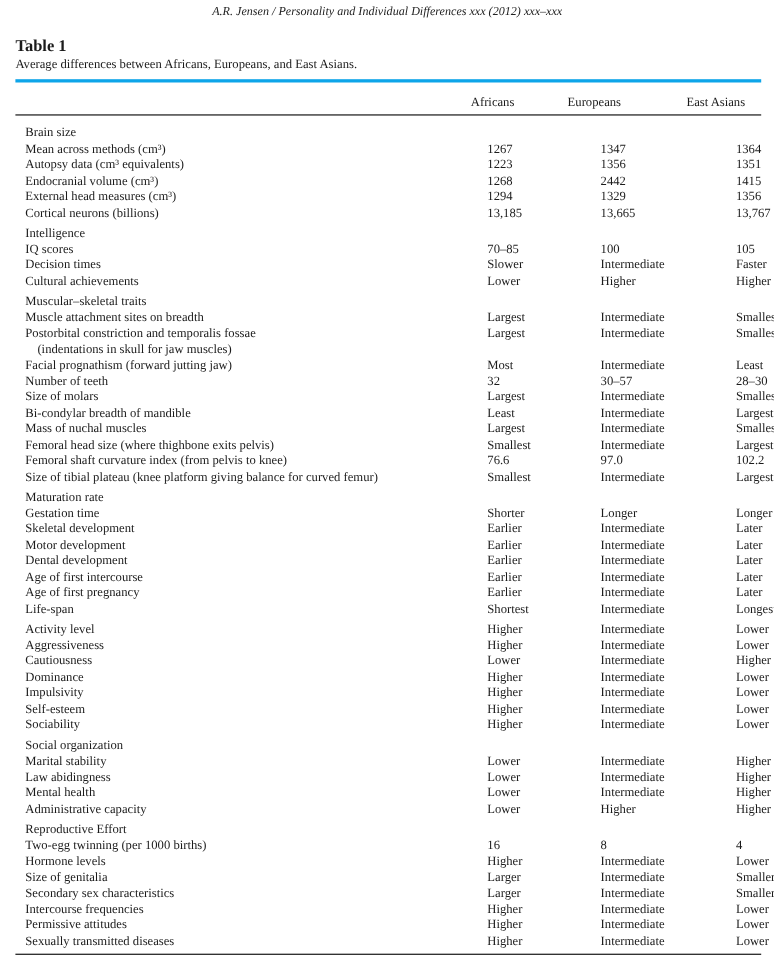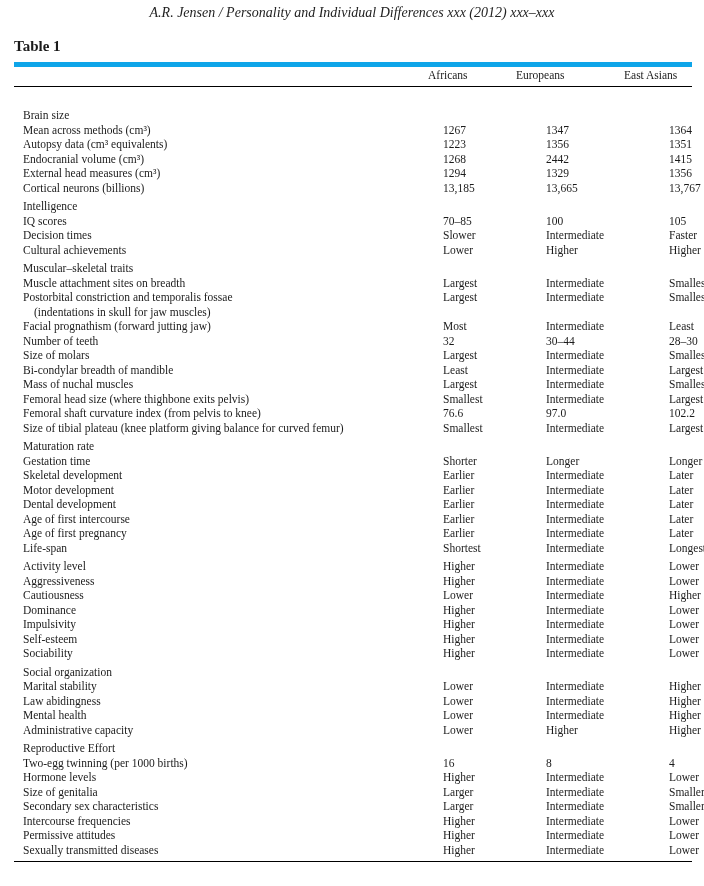--- a/index.html
+++ b/index.html
@@ -6,51 +6,51 @@
   body {
     width:704px; height:886px; overflow:hidden;
     font-family:"Liberation Serif","DejaVu Serif",serif;
     color:#1b1b1b;
     -webkit-font-smoothing:antialiased;
   }
   .running-head {
     padding-top:5px;
     text-align:center;
     font-style:italic;
-    font-size:14px;
+    font-size:11px;
     color:#222;
   }
   .table-title {
     margin:17px 0 0 14px;
     font-weight:bold;
     font-size:15px;
   }
   .table-caption {
     margin:2px 0 0 14px;
     font-size:11.5px;
   }
   .ruled-table {
     margin:7px 0 0 14px;
     width:678px;
     font-size:11.5px;
   }
   .header-row {
     display:grid;
     grid-template-columns:405px 88px 108px 1fr;
-    padding:2px 0 4px 9px;
-    border-top:5px solid #0ea5e9;
+    padding:12px 0 4px 9px;
+    border-top:3px solid #0ea5e9;
     border-bottom:1px solid #000;
     line-height:13px;
   }
   .table-body {
     padding:5px 0 4px 0;
     border-bottom:1px solid #000;
   }
   .section { margin-top:4px; }
-  .section:first-child { margin-top:16px; }
+  .section:first-child { margin-top:4px; }
   .sec-title {
     padding-left:9px;
     line-height:14.5px;
     white-space:nowrap;
   }
   .row {
     display:grid;
     grid-template-columns:405px 88px 108px 1fr;
     padding-left:9px;
     line-height:14.5px;
@@ -58,20 +58,21 @@
   }
   .cell { white-space:nowrap; overflow:visible; }
   .label.indent { padding-left:11px; }
 </style>
 </head>
 <body>
 
 <div class="page">
   <div class="running-head">A.R. Jensen / Personality and Individual Differences xxx (2012) xxx–xxx</div>
   <div class="table-title">Table 1</div>
+  <div class="table-caption">Average differences between Africans, Europeans, and East Asians.</div>
 
   <div class="ruled-table">
     <div class="header-row">
       <div class="cell"></div>
       <div class="cell">Africans</div>
       <div class="cell">Europeans</div>
       <div class="cell">East Asians</div>
     </div>
     <div class="table-body" id="table-body">
         <div class="section">
@@ -150,21 +151,21 @@
           </div>
           <div class="row">
             <div class="cell label">Facial prognathism (forward jutting jaw)</div>
             <div class="cell value">Most</div>
             <div class="cell value">Intermediate</div>
             <div class="cell value">Least</div>
           </div>
           <div class="row">
             <div class="cell label">Number of teeth</div>
             <div class="cell value">32</div>
-            <div class="cell value">30–44</div>
+            <div class="cell value">30–57</div>
             <div class="cell value">28–30</div>
           </div>
           <div class="row">
             <div class="cell label">Size of molars</div>
             <div class="cell value">Largest</div>
             <div class="cell value">Intermediate</div>
             <div class="cell value">Smallest</div>
           </div>
           <div class="row">
             <div class="cell label">Bi-condylar breadth of mandible</div>

